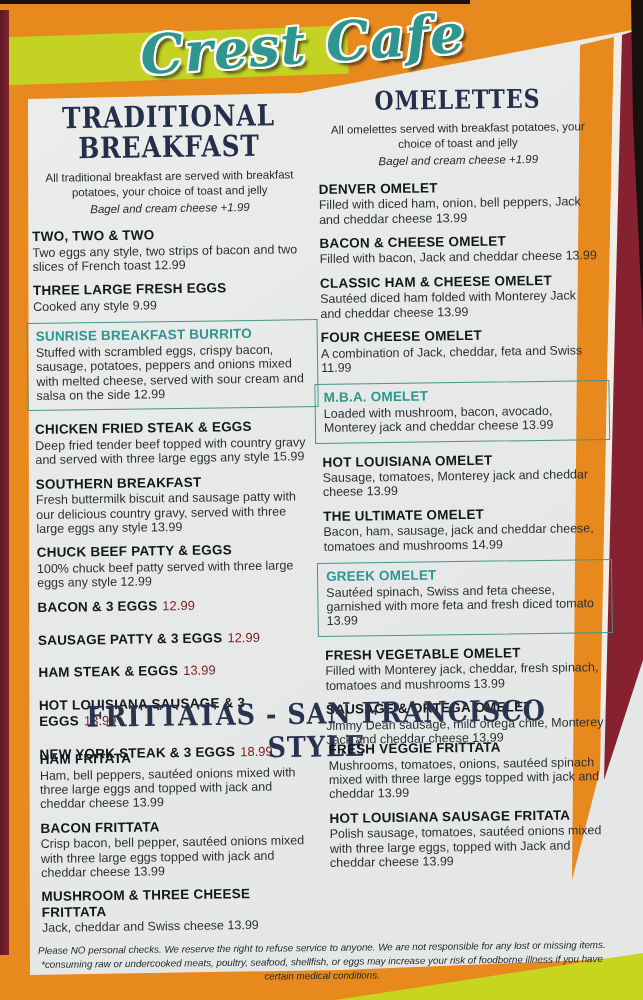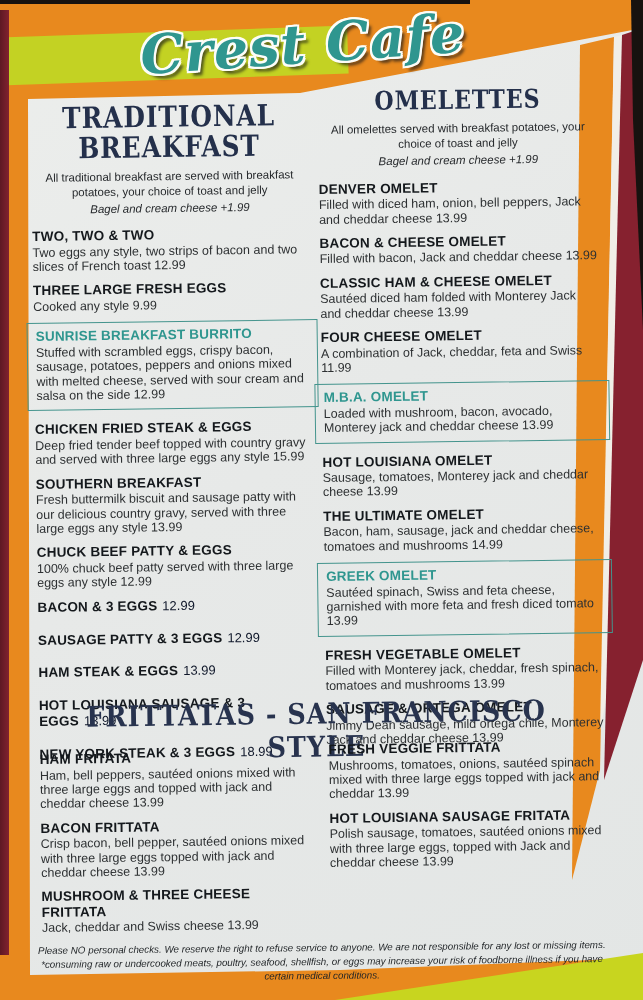--- a/index.html
+++ b/index.html
@@ -54,21 +54,21 @@
     font-family:"DejaVu Serif",serif;font-weight:bold;color:#28334E;
     text-align:center;font-size:26px;letter-spacing:1px;transform:scale(.98,1.1);
   }
   .note{font-size:11.5px;color:#26292C;text-align:center;line-height:1.28;margin:0 0 12px;}
   .note .it{font-style:italic;display:block;margin-top:2px;}
   .menu-item{margin:0 0 9px;}
   .menu-item.no-desc{margin-bottom:17px;}
   .item-title{
     font-weight:bold;font-size:13.5px;color:#14181C;letter-spacing:.2px;line-height:1.15;
   }
-  .title-price{font-weight:normal;font-size:13px;color:#0f172a;margin-left:5px;letter-spacing:0;}
+  .title-price{font-weight:normal;font-size:13px;color:#7f1d1d;margin-left:5px;letter-spacing:0;}
   .item-desc{font-size:12.5px;color:#2D3032;line-height:1.15;margin-top:1px;}
   .boxed{border:1.6px solid #44948D;padding:5px 8px 7px;margin:3px -8px 11px -7px;}
   .boxed .item-title{color:#2F968F;}
   .footer{
     position:absolute;left:26px;top:941px;width:592px;z-index:5;
     font-size:9.8px;font-style:italic;color:#1F2326;text-align:center;line-height:1.45;
     transform:rotate(-0.6deg);
   }
 </style>
 </head>

